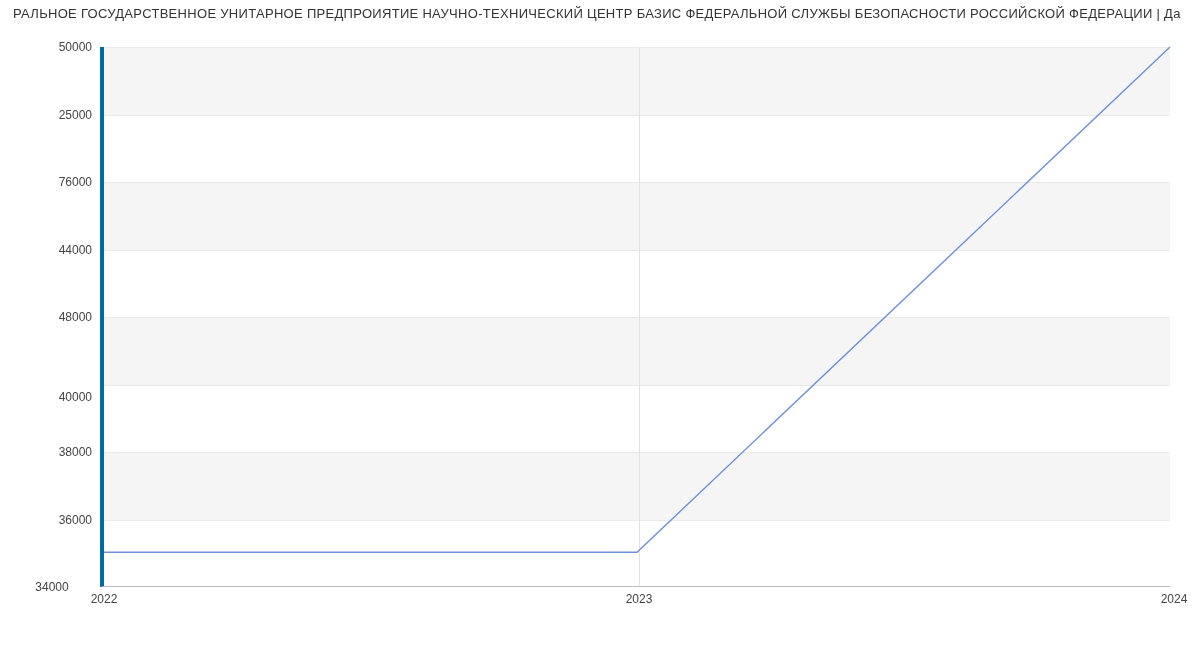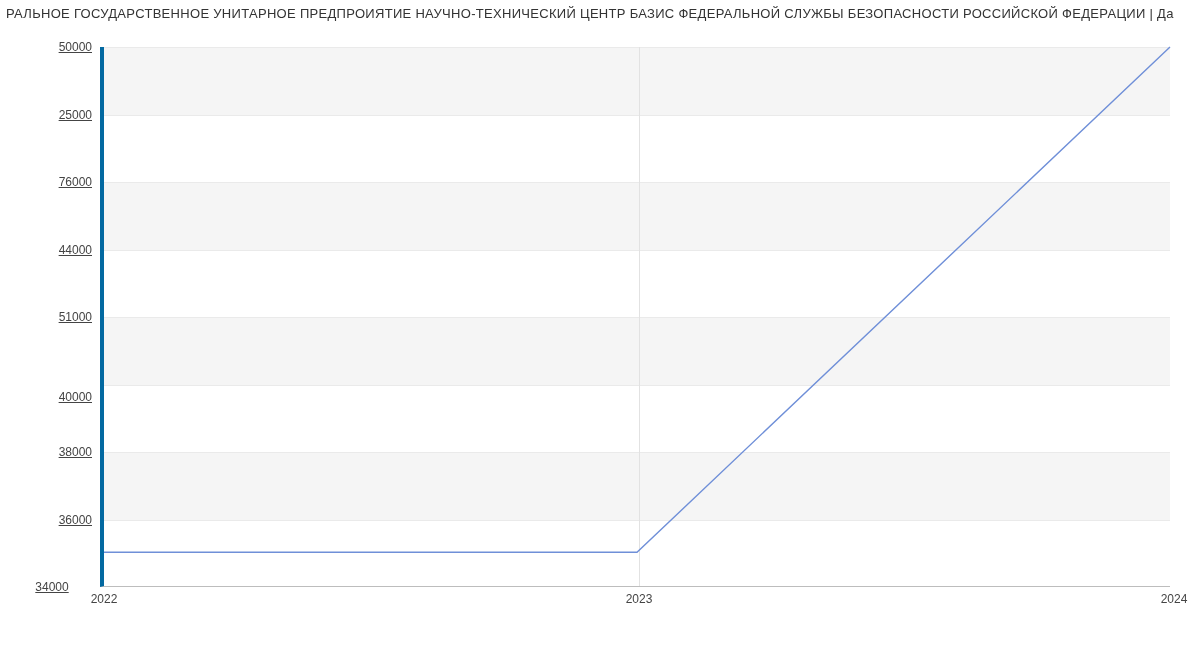--- a/index.html
+++ b/index.html
@@ -4,21 +4,21 @@
   <style>
     * { margin: 0; padding: 0; box-sizing: border-box; }
     body { font-family: Arial, Helvetica, sans-serif; background: #fff; width: 1200px; height: 650px; overflow: hidden; }
     .title{
       font-size: 13px;
       font-weight: 400;
       color: #333;
       letter-spacing: .3px;
       white-space: nowrap;
       padding-top: 6px;
-      padding-left: 6px;
+      padding-left: 13px;
       height: 22px;
       overflow: hidden;
       text-overflow: clip;
     }
     .chart-wrap{
       position: relative;
       width: 1200px;
       height: 600px;
     }
     .plot{
@@ -38,21 +38,20 @@
     }
     .y-tick{
       position: absolute;
       right: 1108px;
       font-size: 12px;
       color: #444;
       text-align: right;
       width: 80px;
       line-height: 1;
       transform: translateY(-50%);
-      text-decoration: underline;
     }
     .y-grid{
       position: absolute;
       left: 0;
       width: 100%;
       height: 0;
       border-top: 1px solid #eaeaea;
     }
     .x-tick{
       position: absolute;
@@ -99,18 +98,18 @@
       <polyline fill="none" stroke="#6f8fd8" stroke-width="1.4" points="0,506.25 535,506.25 1070,0"></polyline>
     </svg>
   <div class="x-tick" style="left: 0px;">2022</div>
       <div class="x-tick" style="left: 535px;">2023</div>
       <div class="x-tick" style="left: 1070px; text-align: center;">2024</div>
     </div>
 <div class="y-tick" style="top: 565px; text-align: center;">34000</div>
     <div class="y-tick" style="top: 497.5px;">36000</div>
     <div class="y-tick" style="top: 430px;">38000</div>
     <div class="y-tick" style="top: 362.5px; margin-top: 12px;">40000</div>
-    <div class="y-tick" style="top: 295px;">51000</div>
+    <div class="y-tick" style="top: 295px;">48000</div>
     <div class="y-tick" style="top: 227.5px;">44000</div>
     <div class="y-tick" style="top: 160px;">76000</div>
     <div class="y-tick" style="top: 92.5px;">25000</div>
     <div class="y-tick" style="top: 25px;">50000</div>
   </div>
 
 </body></html>

